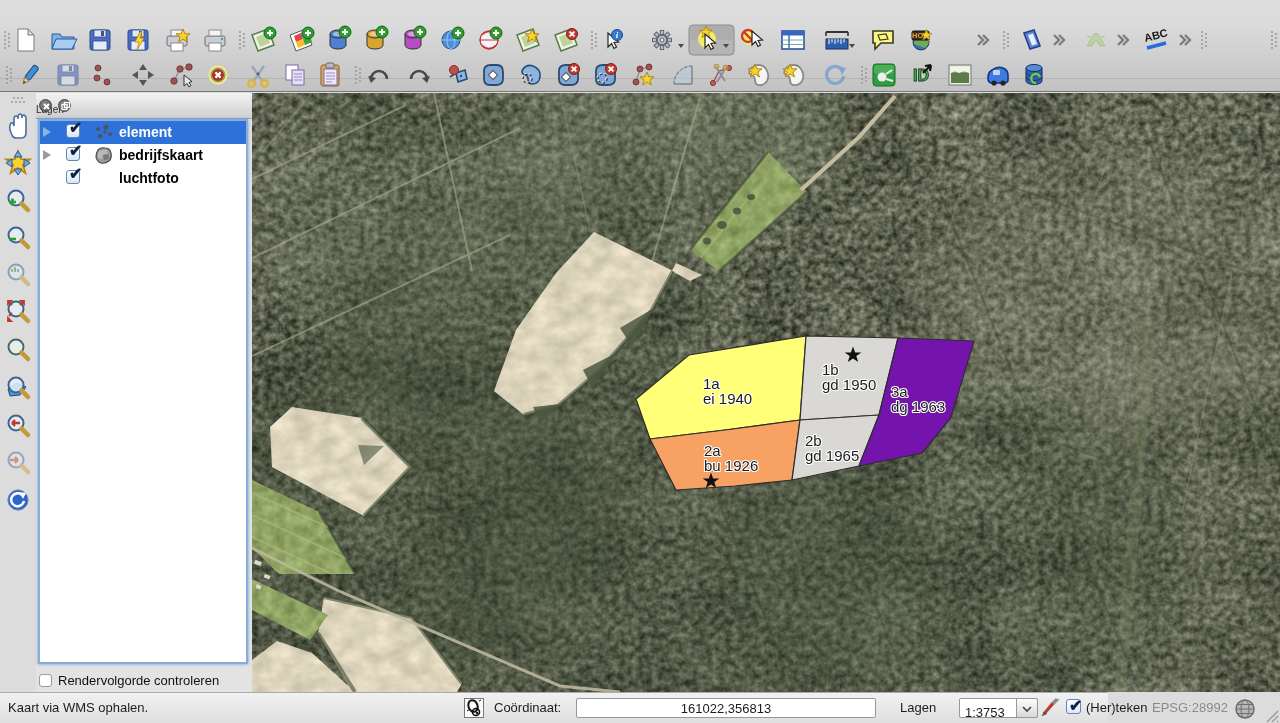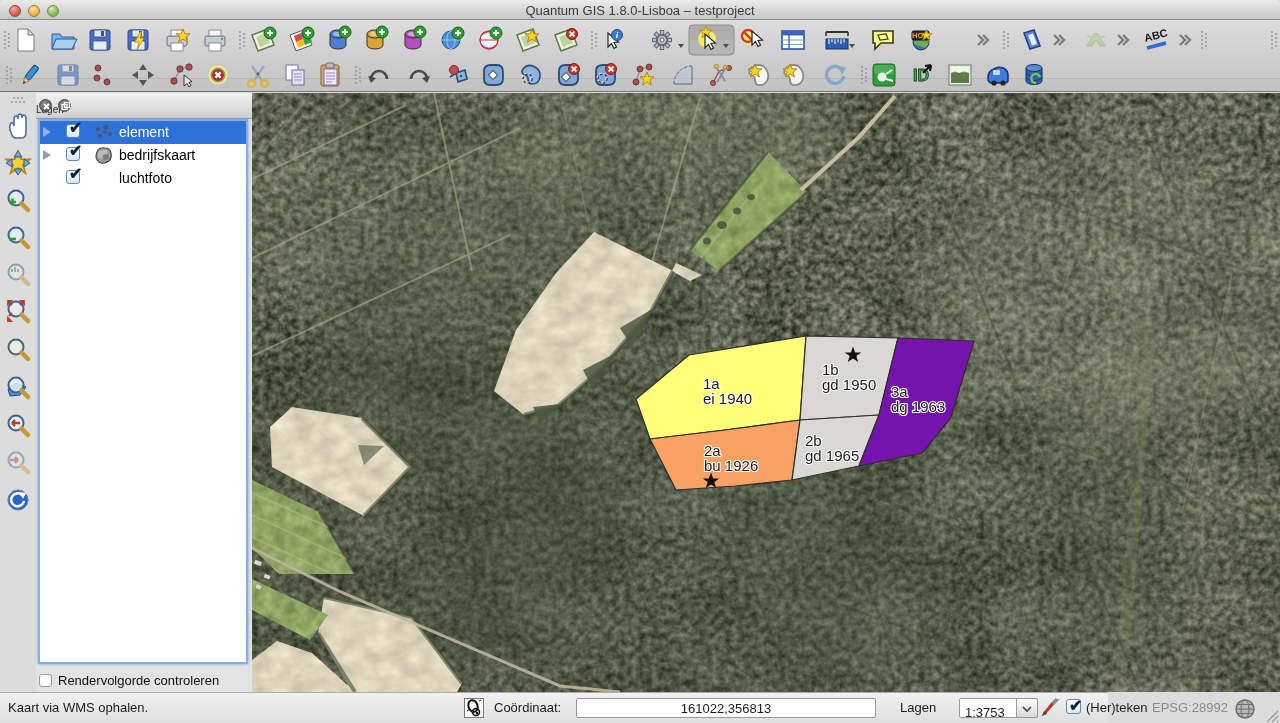--- a/index.html
+++ b/index.html
@@ -11,33 +11,27 @@
 #tly{left:28px;background:radial-gradient(circle at 35% 28%,#fbe3a7,#efba45 55%,#c08e2e);border:1px solid #9d7c33}
 #tlg{left:47px;background:radial-gradient(circle at 35% 28%,#d5ecb6,#8fc25e 55%,#68a03e);border:1px solid #679046}
 #toolbar{position:absolute;left:0;top:21px;width:1280px;height:71px;background:linear-gradient(#dcdcdc,#c2c2c2);border-bottom:1px solid #767676}
 #rowline{position:absolute;left:0;top:57px;width:1280px;height:1px;background:rgba(150,150,150,.35)}
 #panel{position:absolute;left:36px;top:93px;width:216px;height:599px;background:#e3e3e3}
 #ptitle{position:absolute;left:0;top:0;width:216px;height:26px;background:linear-gradient(#f3f3f3,#cfcfcf);border-bottom:1px solid #9e9e9e}
 #ptext{position:absolute;left:0;top:11px;width:100%;font-size:10px;color:#2c2c2c}
 #plist{position:absolute;left:2px;top:26px;width:210px;height:545px;background:#fff;border:2px solid #85aede;box-shadow:0 0 3px #6f9fd8}
 .lrow{position:absolute;left:0;width:206px;height:23px}
 #lrow1{top:0;background:#2e72d9}
-.ltext{position:absolute;top:4px;font-size:14px;font-weight:normal;color:#000}
+.ltext{position:absolute;top:4px;font-size:14px;font-weight:bold;color:#000}
 .arrow{position:absolute;width:0;height:0;border-left:8px solid #9a9a9a;border-top:5px solid transparent;border-bottom:5px solid transparent}
 .cbx{position:absolute;width:14px;height:14px;background:linear-gradient(#fff,#d8e6f5);border:1px solid #5f87b8;border-radius:3px}
 .chk{position:absolute;font-size:16px;font-weight:bold;color:#10243f;line-height:10px}
 #statusbar{position:absolute;left:0;top:692px;width:1108px;height:31px;background:linear-gradient(#f1f1f1,#dfdfdf);border-top:1px solid #ababab;font-size:13px;color:#1c1c1c}
 </style></head><body>
 <div id="win">
-<div id="titlebar">
-      <div id="title">Quantum GIS 1.8.0-Lisboa – testproject</div>
-<div class="tl" id="tlr"></div>
-      <div class="tl" id="tly"></div>
-      <div class="tl" id="tlg"></div>
-    </div>
 <div id="toolbar">
       <div id="rowline"></div>
     </div>
 <svg style="position:absolute;left:0;top:21px" width="1280" height="71">
 <defs>
 <g id="sep">
           <g fill="#9b9b9b">
             <circle cx="0" cy="-8" r="1.1"></circle>
             <circle cx="0" cy="-4" r="1.1"></circle>
             <circle cx="0" cy="0" r="1.1"></circle>

